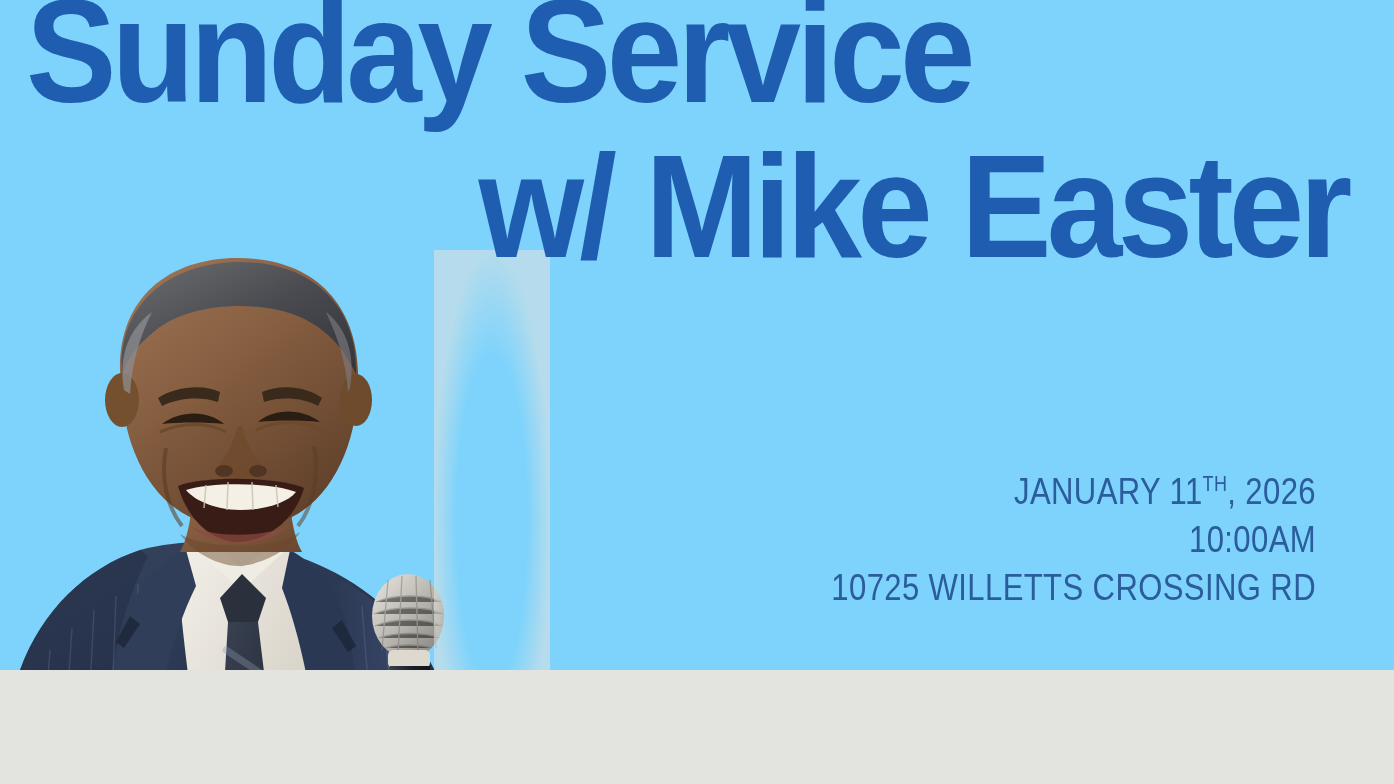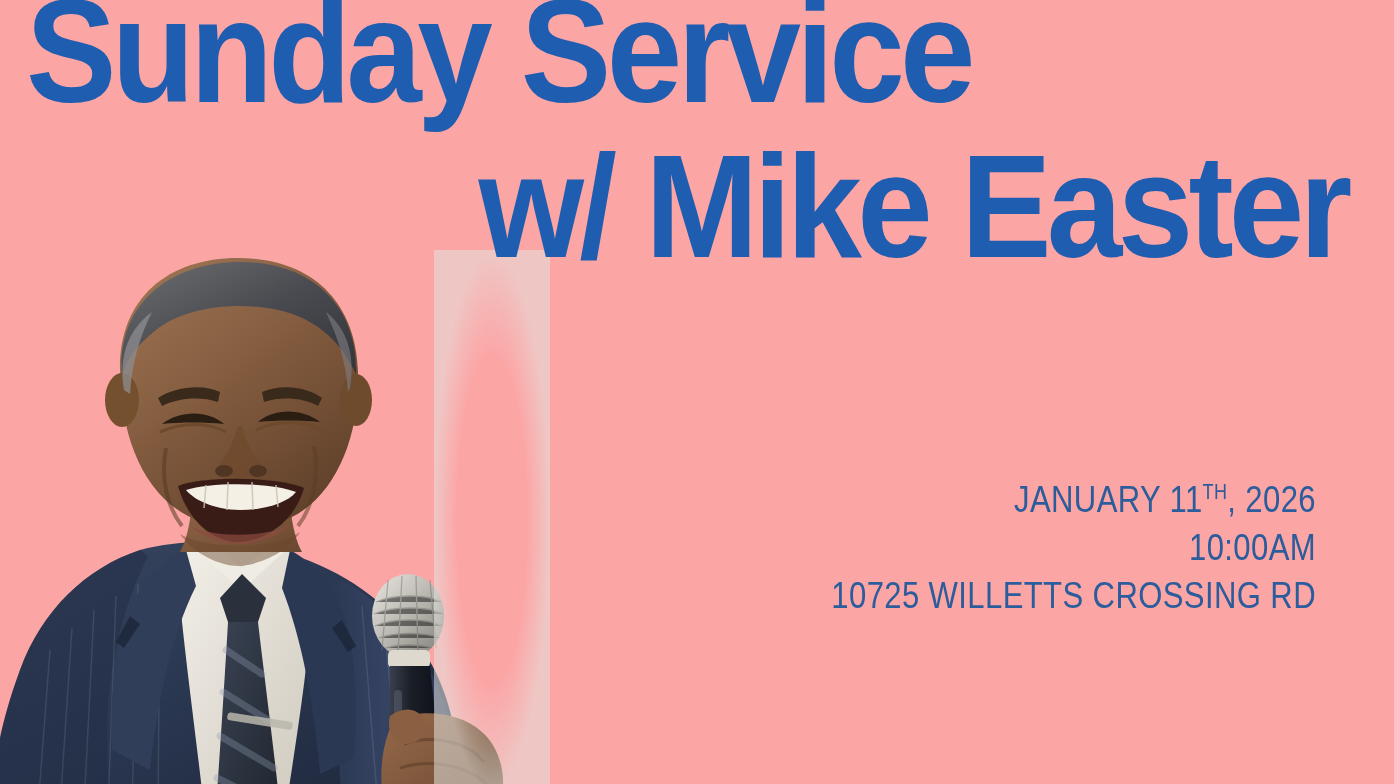--- a/index.html
+++ b/index.html
@@ -7,22 +7,22 @@
   body {
     background:#e3e3df;
     font-family:"Liberation Sans", sans-serif;
     overflow:hidden;
     position:relative;
   }
 
   
   #flyer {
     position:absolute; inset:0;
-    width:1394px; height:784px;
-    background:#fca5a5;
+    width:1394px; height:670px;
+    background:#7dd3fc;
     overflow:hidden;
   }
 
   
   .headline {
     position:absolute;
     left:0; top:0;
     width:1394px;
     z-index:30;
     pointer-events:none;
@@ -62,21 +62,20 @@
 
   
   .info {
     position:absolute;
     right:78px; top:468px;
     z-index:30;
     text-align:right;
     color:#2b5c9b;
     font-family:"Liberation Sans", sans-serif;
     font-weight:normal;
-    margin-top:8px;
   }
   .info-line {
     display:block;
     font-size:37px;
     line-height:1.30;
     letter-spacing:0.012em;
     white-space:nowrap;
     transform:scaleX(0.84);
     transform-origin:right center;
     color:#2b5c9b;

